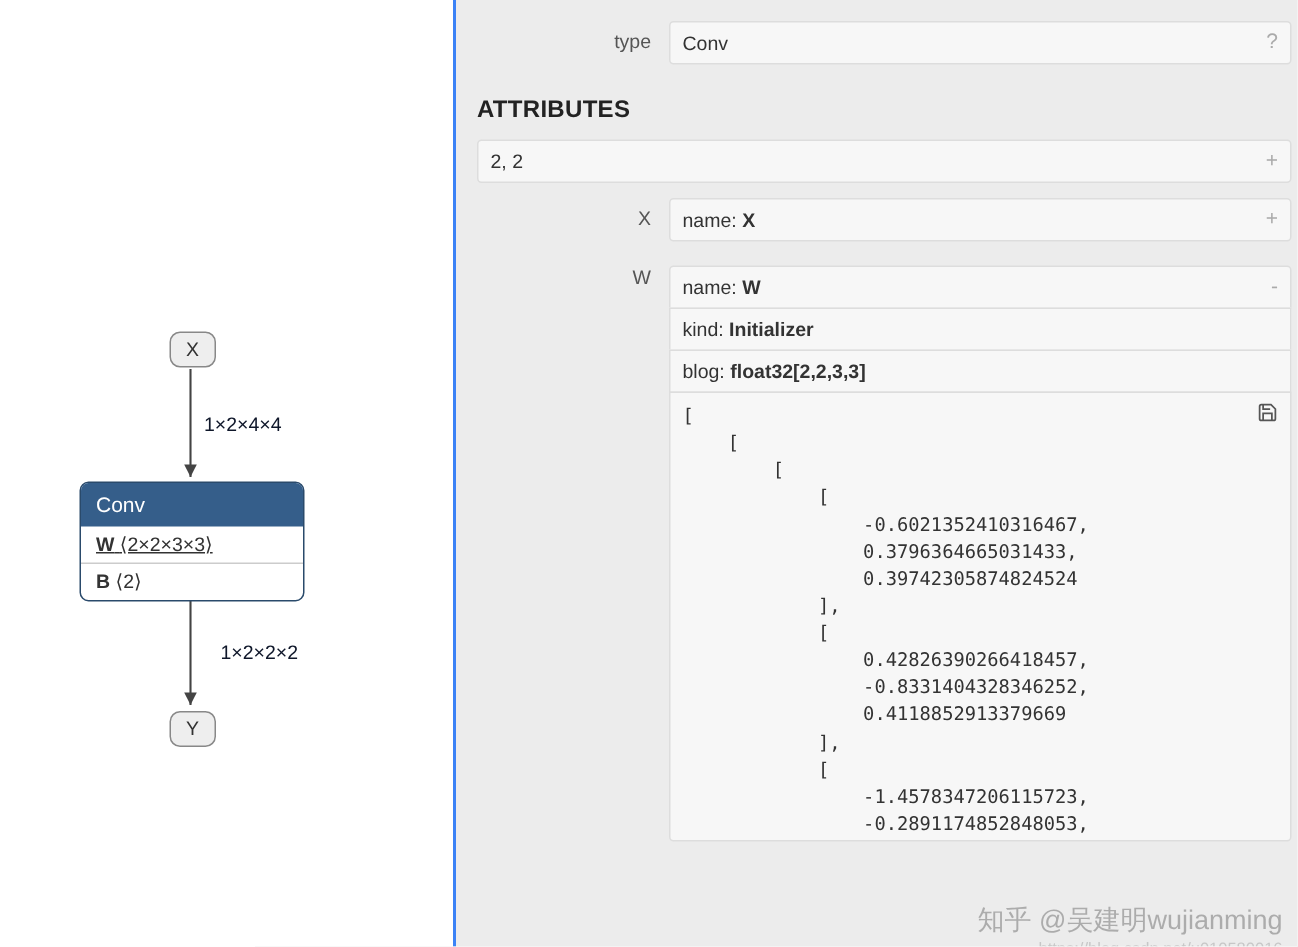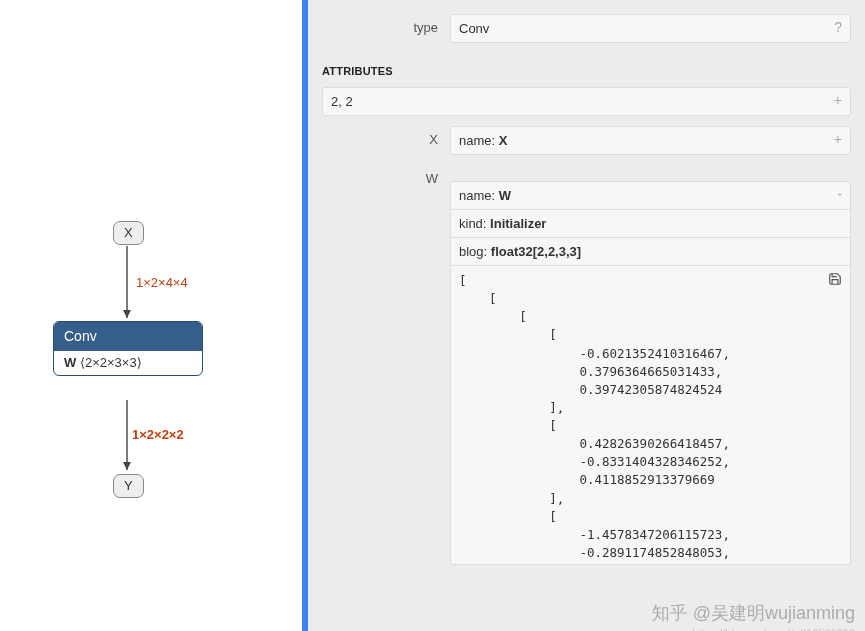--- a/index.html
+++ b/index.html
@@ -27,21 +27,21 @@
     border: 1px solid #888;
     border-radius: 7px;
     padding: 3px 10px 4px;
     font-size: 13px;
     color: #333;
     text-align: center;
   }
   .edge-label {
     position: absolute;
     font-size: 13px;
-    color: #c2410c;
+    color: #0f172a;
     white-space: nowrap;
   }
   .op-node {
     position: absolute;
     width: 150px;
     border: 1px solid #2a4a6b;
     border-radius: 6px;
     overflow: hidden;
     background: #fff;
     font-size: 13px;
@@ -50,29 +50,29 @@
     background: #355e8a;
     color: #fff;
     padding: 6px 10px 7px;
     font-size: 14px;
   }
   .op-row {
     padding: 4px 10px 5px;
     border-top: 1px solid #ccc;
     color: #333;
   }
-  .op-row:first-of-type { border-top: none; }
+  .op-row:first-of-type { border-top: none; text-decoration: underline; }
 
   .detail-pane {
     flex: 1;
     background: #ececec;
     height: 631px;
     overflow: hidden;
-    padding: 0 14px 0 14px;
-    border-left: 6px solid #3b82f6;
+    padding: 0 4px 0 14px;
+    border-left: 2px solid #3b82f6;
     position: relative;
   }
   .prop-row {
     display: flex;
     align-items: flex-start;
     margin-top: 10px;
   }
   .prop-label {
     width: 128px;
     text-align: right;
@@ -91,33 +91,33 @@
     font-size: 13px;
     position: relative;
   }
   .prop-box-stack {
     flex: 1;
     display: flex;
     flex-direction: column;
     gap: 0;
   }
   .prop-box-stack .prop-value { border-radius: 0; margin-top: -1px; }
-  .prop-box-stack .prop-value:first-child { border-top-left-radius: 3px; border-top-right-radius: 3px; margin-top: 16px; }
+  .prop-box-stack .prop-value:first-child { border-top-left-radius: 3px; border-top-right-radius: 3px; margin-top: 6px; }
   .prop-box-stack .prop-value:last-child { border-bottom-left-radius: 3px; border-bottom-right-radius: 3px; }
   .prop-value .suffix {
     position: absolute;
     right: 8px;
     top: 5px;
     color: #aaa;
     font-size: 14px;
     line-height: 1;
   }
   .section-title {
     font-weight: 700;
-    font-size: 11px;
+    font-size: 16px;
     color: #222;
     margin-top: 22px;
     margin-bottom: 4px;
     letter-spacing: 0.2px;
   }
   .tensor-block {
     flex: 1;
     background: #f7f7f7;
     border: 1px solid #ddd;
     border-radius: 3px;
@@ -174,24 +174,28 @@
 
   <div class="edge-label" style="left:136px; top:275px;">1×2×4×4</div>
 
   <div class="op-node" style="left:53px; top:321px;">
     <div class="op-head">Conv</div>
     <div>
       <div class="op-row">
         <b>W</b>
         <span> </span><span>⟨2×2×3×3⟩</span>
       </div>
-    </div>
-  </div>
-
-  <div class="edge-label" style="left:132px; top:427px;font-weight:bold;">1×2×2×2</div>
+      <div class="op-row">
+        <b>B</b>
+        <span> </span><span>⟨2⟩</span>
+      </div>
+    </div>
+  </div>
+
+  <div class="edge-label" style="left:147px; top:427px;">1×2×2×2</div>
 
   <div class="node-io" style="left:113px; top:474px;">
     <span>Y</span>
   </div>
 </div>
 
 <div class="detail-pane">
 
   <div class="prop-row" style="margin-top:14px;">
     <div class="prop-label">type</div>

